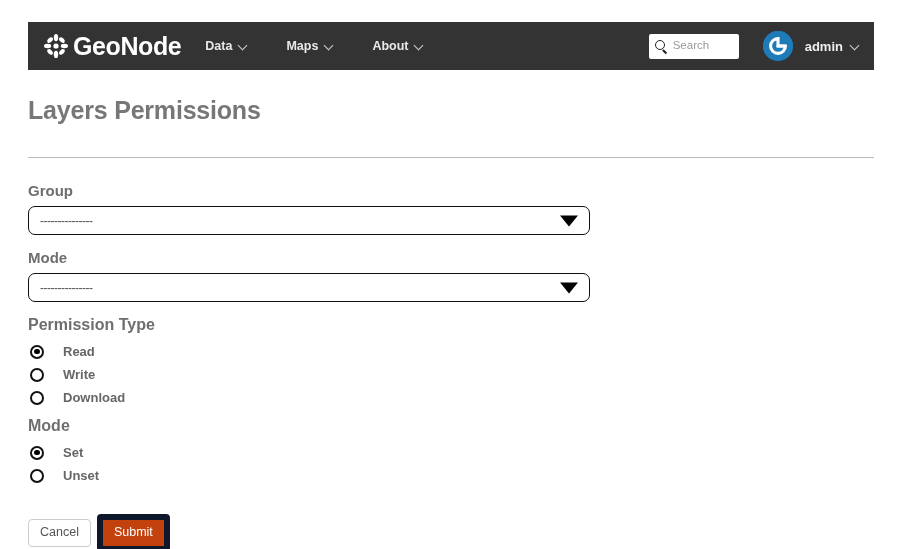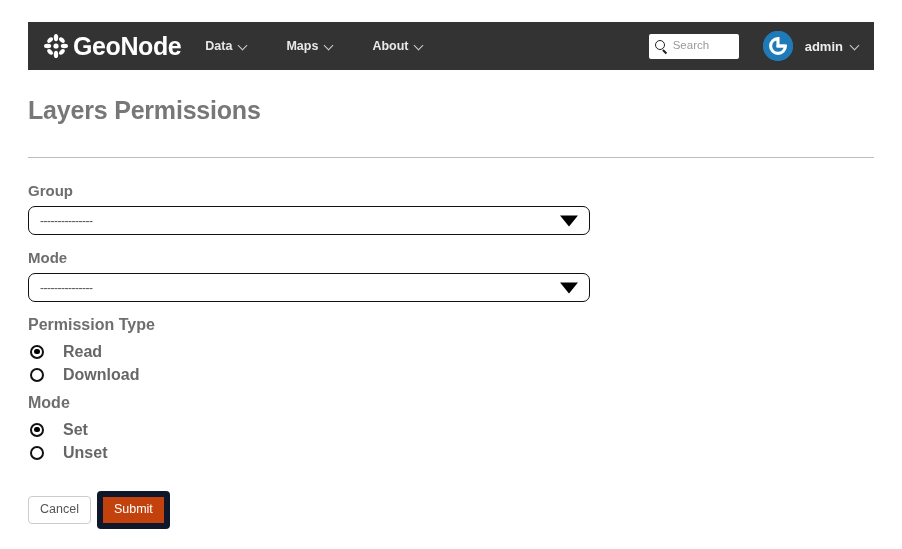--- a/index.html
+++ b/index.html
@@ -229,21 +229,21 @@
   }
   .radio.checked::after {
     content: "";
     position: absolute;
     left: 2.4px; top: 2.4px;
     width: 5.2px; height: 5.2px;
     border-radius: 50%;
     background: #000000;
   }
   .radio-label {
-    font-size: 16px;
+    font-size: 13px;
     font-weight: bold;
     color: #666666;
     margin-left: 19px;
   }
 
   .btn-row {
     display: flex;
     align-items: center;
     margin-top: 27px;
     margin-left: 0px;
@@ -348,20 +348,24 @@
     </div>
 
     <div class="group-title">Permission Type</div>
 
     <div class="radio-row">
       <span class="radio checked"></span>
       <span class="radio-label">Read</span>
     </div>
     <div class="radio-row">
       <span class="radio"></span>
+      <span class="radio-label">Write</span>
+    </div>
+    <div class="radio-row">
+      <span class="radio"></span>
       <span class="radio-label">Download</span>
     </div>
 
     <div class="group-title">Mode</div>
 
     <div class="radio-row">
       <span class="radio checked"></span>
       <span class="radio-label">Set</span>
     </div>
     <div class="radio-row">

